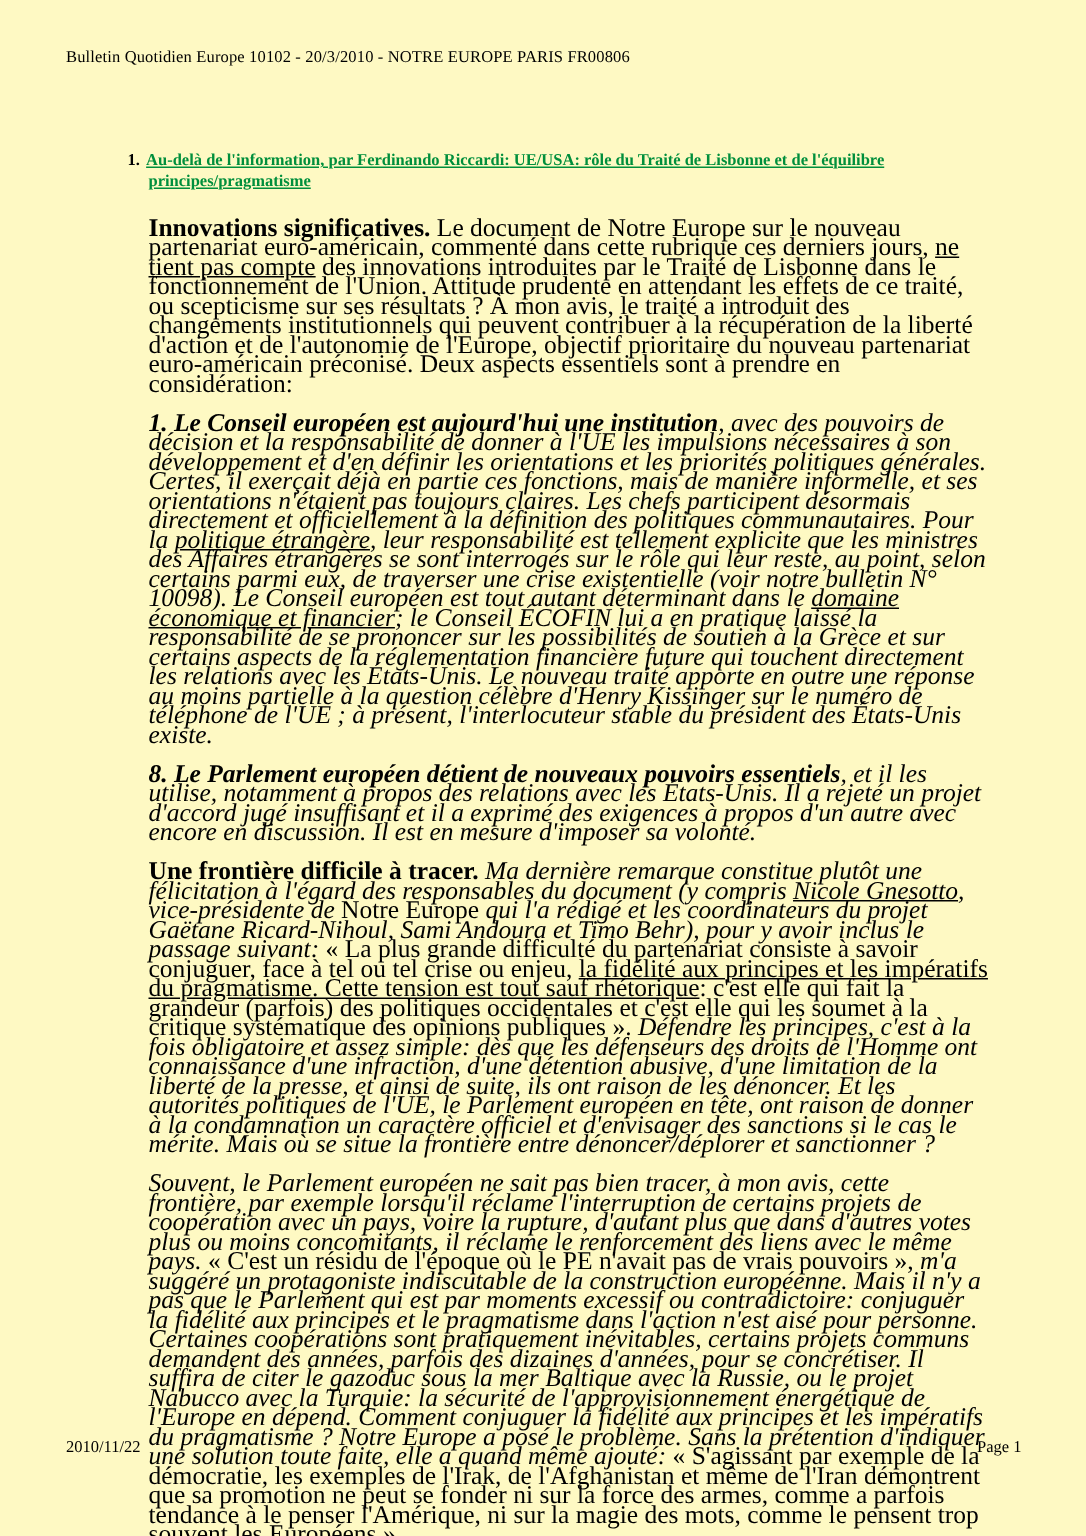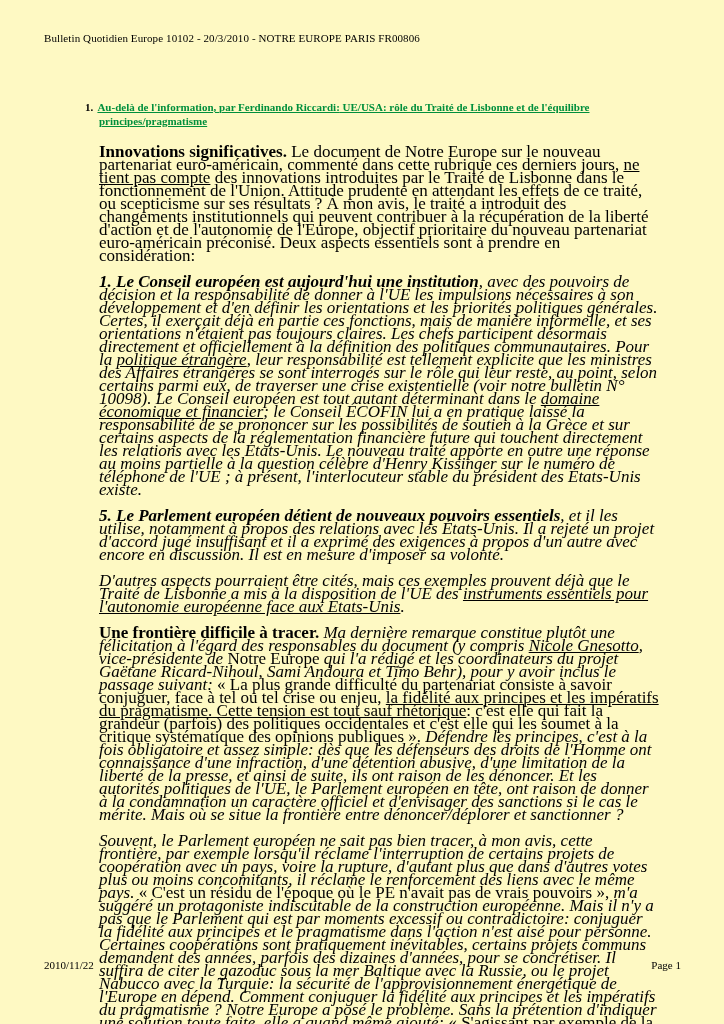--- a/index.html
+++ b/index.html
@@ -72,22 +72,21 @@
   <div class="doc-header">Bulletin Quotidien Europe 10102 - 20/3/2010 - NOTRE EUROPE PARIS FR00806</div>
 
   <div class="content">
     <div class="article-title">
       <span class="article-number">1.</span>
       <span id="title-segments"><span class="b title-seg" style="color: rgb(0, 143, 60);">Au-delà de l'information, par Ferdinando Riccardi:</span><span class="title-seg" style="color: rgb(0, 143, 60);"> UE/USA: rôle du Traité de Lisbonne et de l'équilibre principes/pragmatisme</span></span>
     </div>
     <div class="body-text" id="article-body">
         <p class="para"><span class="b">Innovations significatives.</span><span> Le document de Notre Europe sur le nouveau partenariat euro-américain, commenté dans cette rubrique ces derniers jours, </span><span class="u">ne tient pas compte</span><span> des innovations introduites par le Traité de Lisbonne dans le fonctionnement de l'Union. Attitude prudente en attendant les effets de ce traité, ou scepticisme sur ses résultats ? À mon avis, le traité a introduit des changements institutionnels qui peuvent contribuer à la récupération de la liberté d'action et de l'autonomie de l'Europe, objectif prioritaire du nouveau partenariat euro-américain préconisé. Deux aspects essentiels sont à prendre en considération:</span></p>
         <p class="para"><span class="b i">1. Le Conseil européen est aujourd'hui une institution</span><span class="i">, avec des pouvoirs de décision et la responsabilité de donner à l'UE les impulsions nécessaires à son développement et d'en définir les orientations et les priorités politiques générales. Certes, il exerçait déjà en partie ces fonctions, mais de manière informelle, et ses orientations n'étaient pas toujours claires. Les chefs participent désormais directement et officiellement à la définition des politiques communautaires. Pour la </span><span class="i u">politique étrangère</span><span class="i">, leur responsabilité est tellement explicite que les ministres des Affaires étrangères se sont interrogés sur le rôle qui leur reste, au point, selon certains parmi eux, de traverser une crise existentielle (voir notre bulletin N° 10098). Le Conseil européen est tout autant déterminant dans le </span><span class="i u">domaine économique et financier</span><span class="i">; le Conseil ÉCOFIN lui a en pratique laissé la responsabilité de se prononcer sur les possibilités de soutien à la Grèce et sur certains aspects de la réglementation financière future qui touchent directement les relations avec les États-Unis. Le nouveau traité apporte en outre une réponse au moins partielle à la question célèbre d'Henry Kissinger sur le numéro de téléphone de l'UE ; à présent, l'interlocuteur stable du président des États-Unis existe.</span></p>
-        <p class="para"><span class="b i">5. Le Parlement européen détient de nouveaux pouvoirs essentiels</span><span class="i">, et il les utilise, notamment à propos des relations avec les États-Unis. Il a rejeté un projet d'accord jugé insuffisant et il a exprimé des exigences à propos d'un autre avec encore en discussion. Il est en mesure d'imposer sa volonté.</span></p>
-        <p class="para"><span class="i">D'autres aspects pourraient être cités, mais ces exemples prouvent déjà que le Traité de Lisbonne a mis à la disposition de l'UE des </span><span class="i u">instruments essentiels pour l'autonomie européenne face aux États-Unis</span><span class="i">.</span></p>
+        <p class="para"><span class="b i">8. Le Parlement européen détient de nouveaux pouvoirs essentiels</span><span class="i">, et il les utilise, notamment à propos des relations avec les États-Unis. Il a rejeté un projet d'accord jugé insuffisant et il a exprimé des exigences à propos d'un autre avec encore en discussion. Il est en mesure d'imposer sa volonté.</span></p>
         <p class="para"><span class="b">Une frontière difficile à tracer.</span><span class="i"> Ma dernière remarque constitue plutôt une félicitation à l'égard des responsables du document (y compris </span><span class="i u">Nicole Gnesotto</span><span class="i">, vice-présidente de </span><span>Notre Europe</span><span class="i"> qui l'a rédigé et les coordinateurs du projet Gaëtane Ricard-Nihoul, Sami Andoura et Timo Behr), pour y avoir inclus le passage suivant: </span><span>« La plus grande difficulté du partenariat consiste à savoir conjuguer, face à tel ou tel crise ou enjeu, </span><span class="u">la fidélité aux principes et les impératifs du pragmatisme. Cette tension est tout sauf rhétorique</span><span>: c'est elle qui fait la grandeur (parfois) des politiques occidentales et c'est elle qui les soumet à la critique systématique des opinions publiques ». </span><span class="i">Défendre les principes, c'est à la fois obligatoire et assez simple: dès que les défenseurs des droits de l'Homme ont connaissance d'une infraction, d'une détention abusive, d'une limitation de la liberté de la presse, et ainsi de suite, ils ont raison de les dénoncer. Et les autorités politiques de l'UE, le Parlement européen en tête, ont raison de donner à la condamnation un caractère officiel et d'envisager des sanctions si le cas le mérite. Mais où se situe la frontière entre dénoncer/déplorer et sanctionner ?</span></p>
         <p class="para"><span class="i">Souvent, le Parlement européen ne sait pas bien tracer, à mon avis, cette frontière, par exemple lorsqu'il réclame l'interruption de certains projets de coopération avec un pays, voire la rupture, d'autant plus que dans d'autres votes plus ou moins concomitants, il réclame le renforcement des liens avec le même pays. </span><span>« C'est un résidu de l'époque où le PE n'avait pas de vrais pouvoirs », </span><span class="i">m'a suggéré un protagoniste indiscutable de la construction européenne. Mais il n'y a pas que le Parlement qui est par moments excessif ou contradictoire: conjuguer la fidélité aux principes et le pragmatisme dans l'action n'est aisé pour personne. Certaines coopérations sont pratiquement inévitables, certains projets communs demandent des années, parfois des dizaines d'années, pour se concrétiser. Il suffira de citer le gazoduc sous la mer Baltique avec la Russie, ou le projet Nabucco avec la Turquie: la sécurité de l'approvisionnement énergétique de l'Europe en dépend. Comment conjuguer la fidélité aux principes et les impératifs du pragmatisme ? Notre Europe a posé le problème. Sans la prétention d'indiquer une solution toute faite, elle a quand même ajouté: </span><span>« S'agissant par exemple de la démocratie, les exemples de l'Irak, de l'Afghanistan et même de l'Iran démontrent que sa promotion ne peut se fonder ni sur la force des armes, comme a parfois tendance à le penser l'Amérique, ni sur la magie des mots, comme le pensent trop souvent les Européens ».</span></p>
       </div>
   </div>
 
   <div class="footer-date">2010/11/22</div>
   <div class="footer-page">Page 1</div>
 </div>
 
 </body></html>

